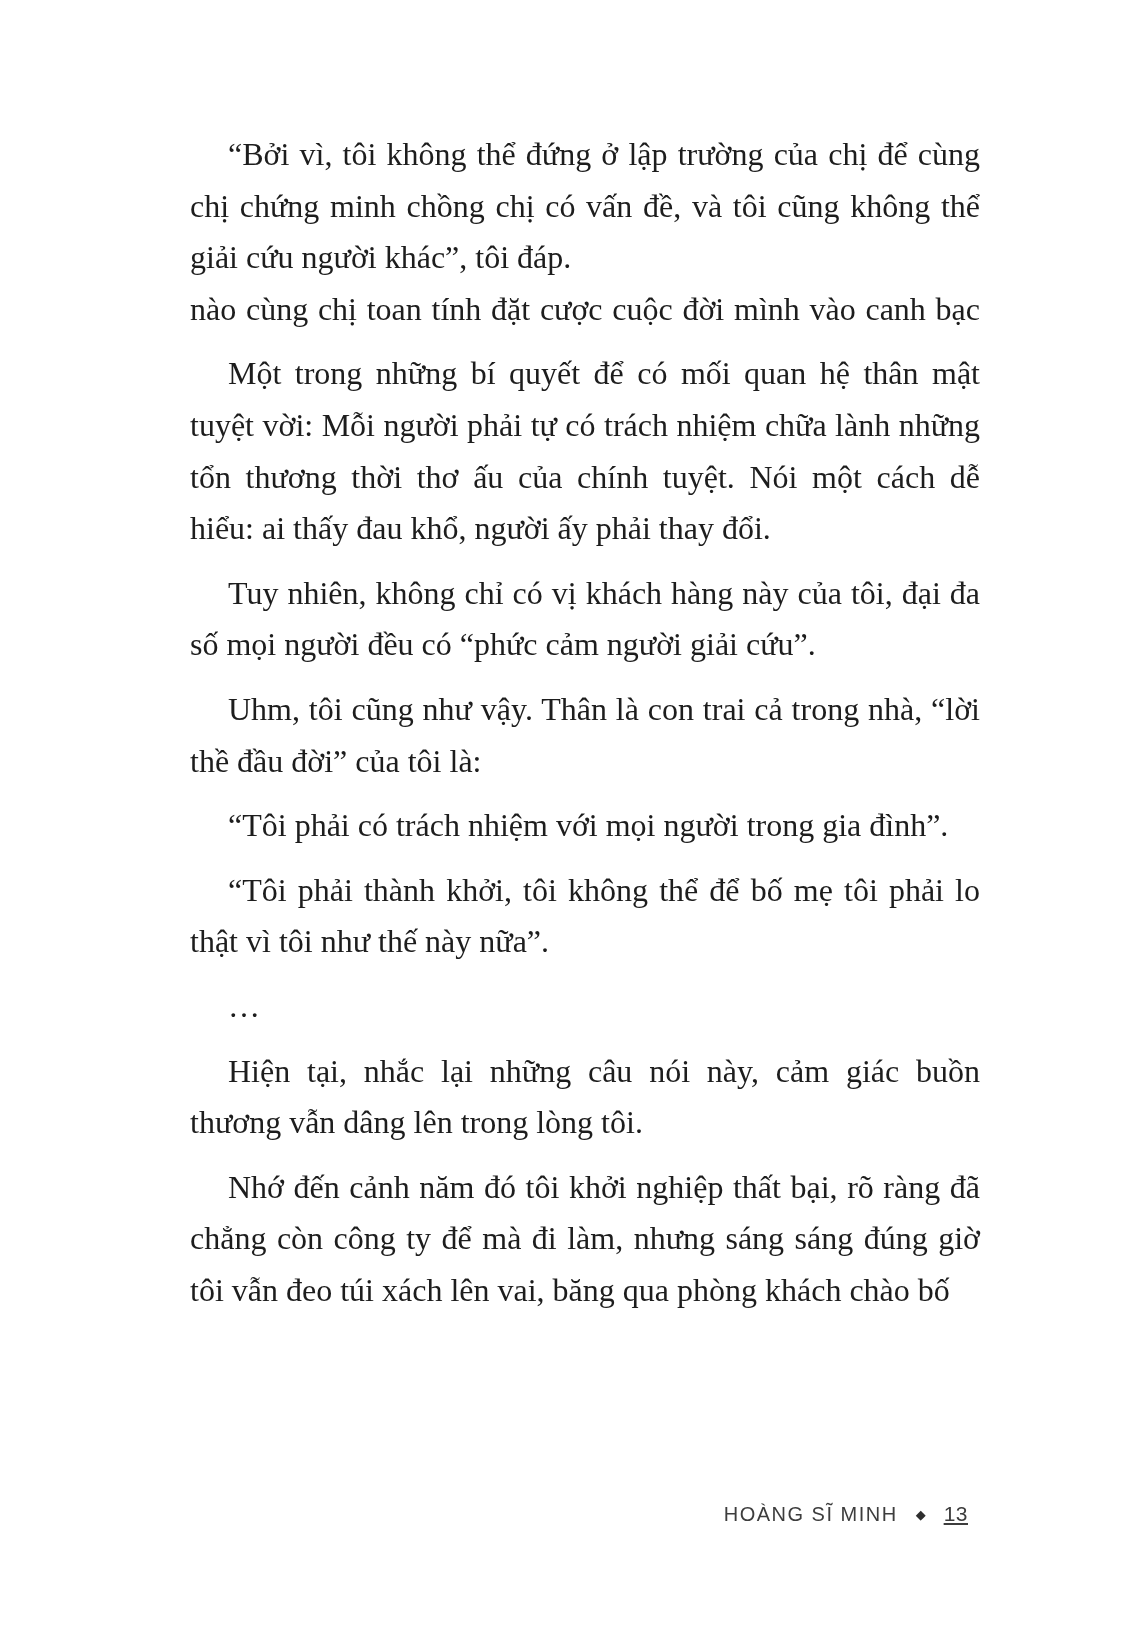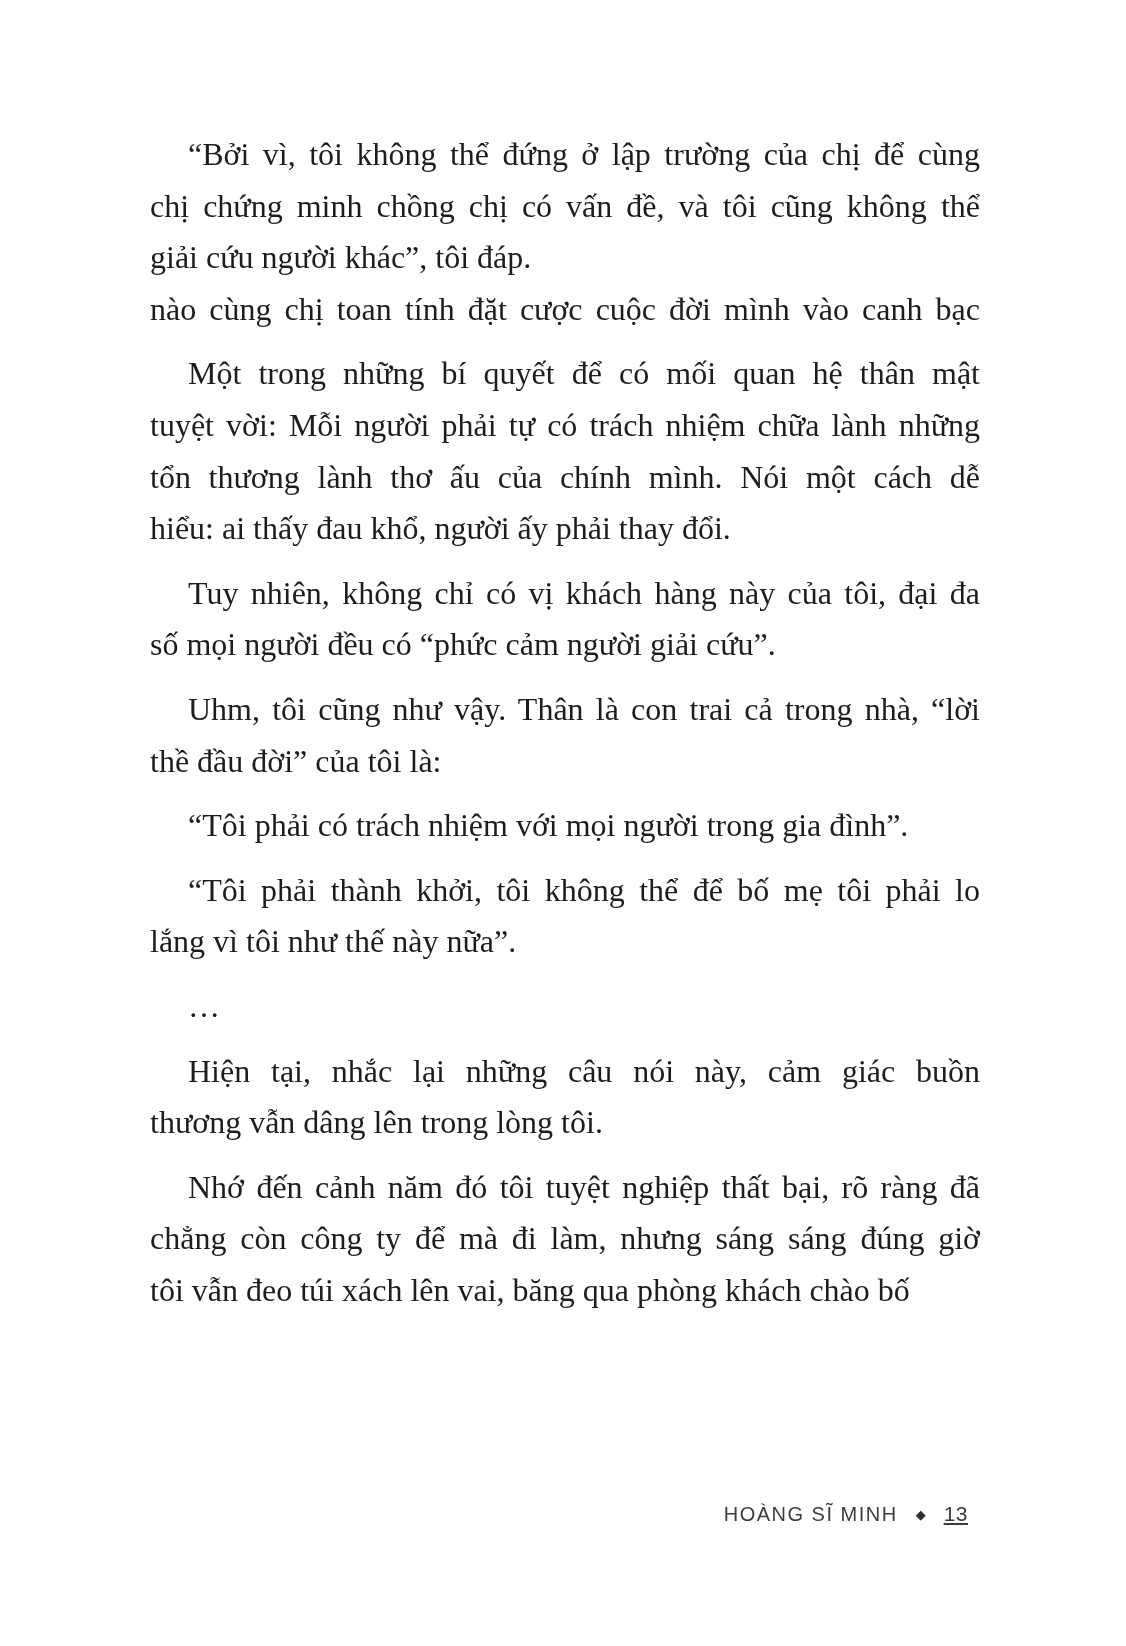--- a/index.html
+++ b/index.html
@@ -24,20 +24,21 @@
     line-height: 51.6px;
     color: #1d1d1d;
   }
   .paragraph {
     margin: 0 0 13px 0;
   }
   .line {
     text-align: justify;
     text-align-last: justify;
     white-space: normal;
+    margin-left: 40px;
   }
   .line.lastline {
     text-align-last: left;
   }
   .line.first {
     text-indent: 38px;
   }
   .footer {
     position: absolute;
     top: 1502px;
@@ -70,47 +71,47 @@
   <div class="page-body">
       <div class="paragraph">
         <div class="line first">“Bởi vì, tôi không thể đứng ở lập trường của chị để cùng</div>
         <div class="line">chị chứng minh chồng chị có vấn đề, và tôi cũng không thể</div>
         <div class="line lastline">giải cứu người khác”, tôi đáp.</div>
         <div class="line">nào cùng chị toan tính đặt cược cuộc đời mình vào canh bạc</div>
       </div>
       <div class="paragraph">
         <div class="line first">Một trong những bí quyết để có mối quan hệ thân mật</div>
         <div class="line">tuyệt vời: Mỗi người phải tự có trách nhiệm chữa lành những</div>
-        <div class="line">tổn thương lành thơ ấu của chính mình. Nói một cách dễ</div>
+        <div class="line">tổn thương thời thơ ấu của chính tuyệt. Nói một cách dễ</div>
         <div class="line lastline">hiểu: ai thấy đau khổ, người ấy phải thay đổi.</div>
       </div>
       <div class="paragraph">
         <div class="line first">Tuy nhiên, không chỉ có vị khách hàng này của tôi, đại đa</div>
         <div class="line lastline">số mọi người đều có “phức cảm người giải cứu”.</div>
       </div>
       <div class="paragraph">
         <div class="line first">Uhm, tôi cũng như vậy. Thân là con trai cả trong nhà, “lời</div>
         <div class="line lastline">thề đầu đời” của tôi là:</div>
       </div>
       <div class="paragraph">
         <div class="line first lastline">“Tôi phải có trách nhiệm với mọi người trong gia đình”.</div>
       </div>
       <div class="paragraph">
         <div class="line first">“Tôi phải thành khởi, tôi không thể để bố mẹ tôi phải lo</div>
-        <div class="line lastline">lắng vì tôi như thế này nữa”.</div>
+        <div class="line lastline">thật vì tôi như thế này nữa”.</div>
       </div>
       <div class="paragraph">
         <div class="line first lastline">…</div>
       </div>
       <div class="paragraph">
         <div class="line first">Hiện tại, nhắc lại những câu nói này, cảm giác buồn</div>
         <div class="line lastline">thương vẫn dâng lên trong lòng tôi.</div>
       </div>
       <div class="paragraph">
-        <div class="line first">Nhớ đến cảnh năm đó tôi tuyệt nghiệp thất bại, rõ ràng đã</div>
+        <div class="line first">Nhớ đến cảnh năm đó tôi khởi nghiệp thất bại, rõ ràng đã</div>
         <div class="line">chẳng còn công ty để mà đi làm, nhưng sáng sáng đúng giờ</div>
         <div class="line lastline">tôi vẫn đeo túi xách lên vai, băng qua phòng khách chào bố</div>
       </div>
     </div>
 
   <div class="footer">
     <span class="author">HOÀNG SĨ MINH</span>
     <span class="diamond">◆</span>
     <span class="pagenum">13</span>
   </div>

